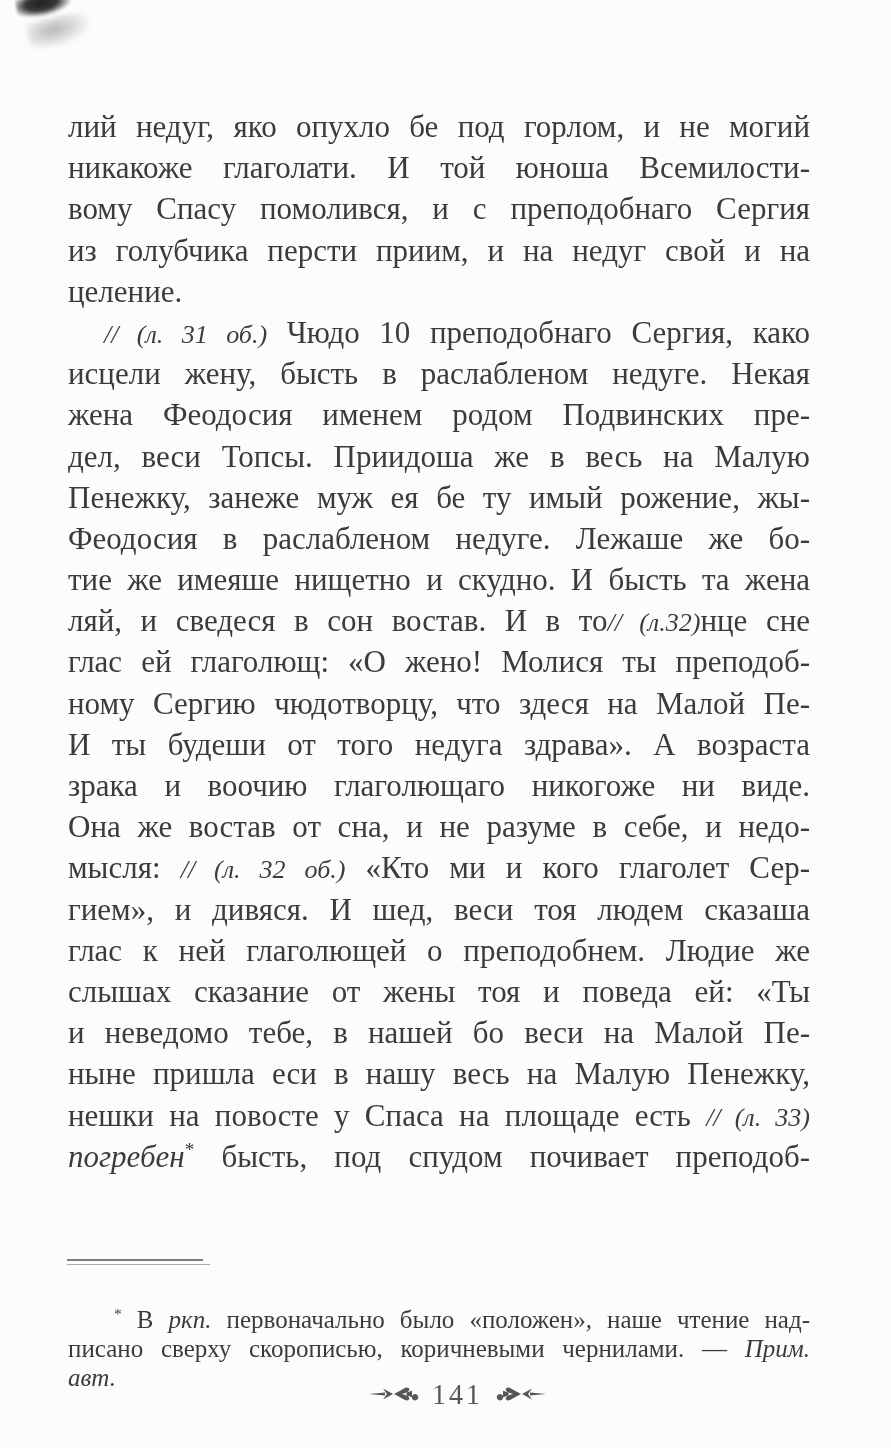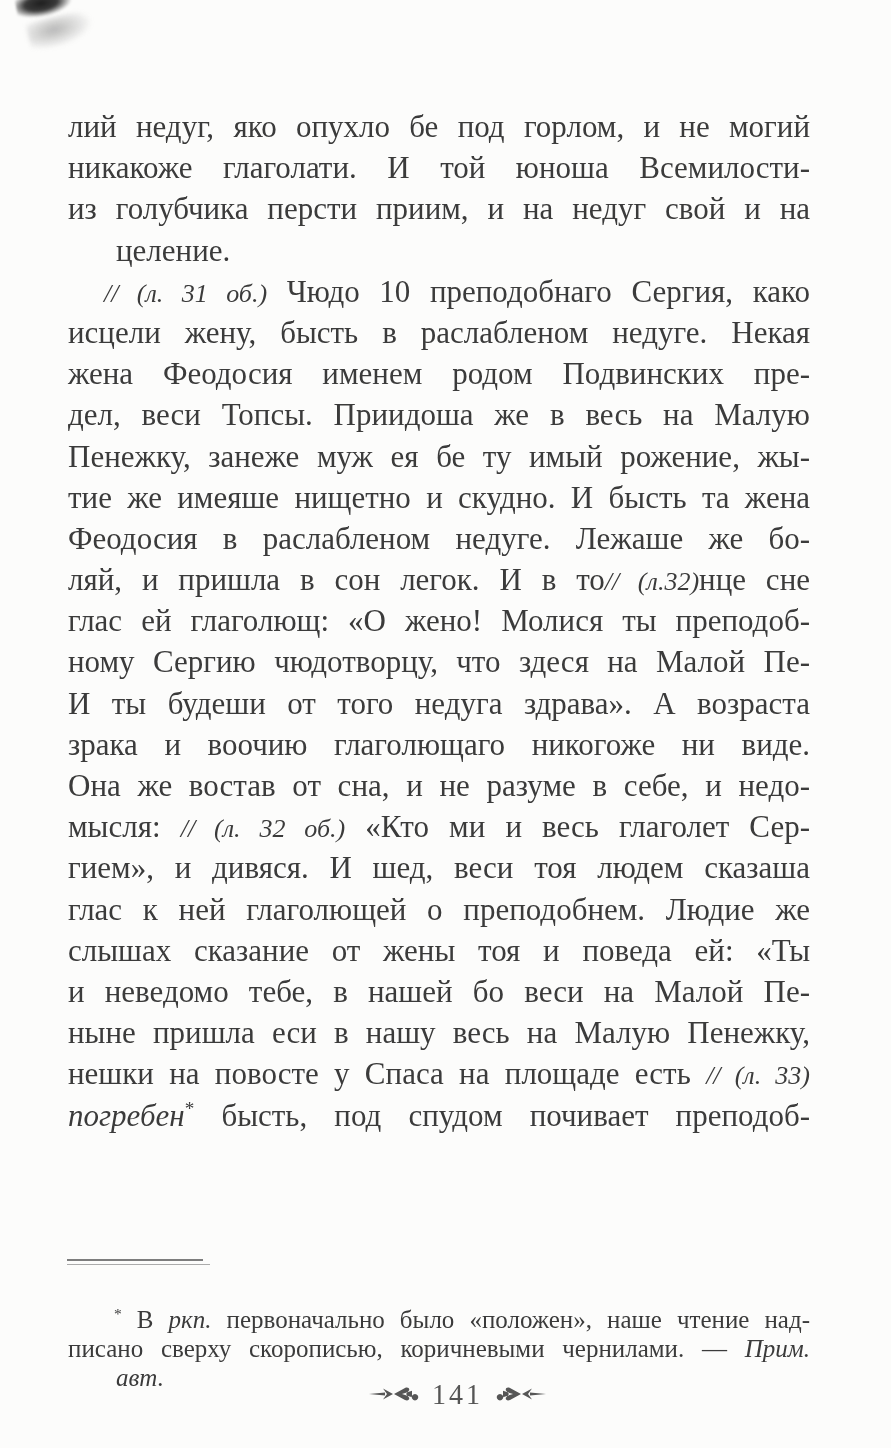--- a/index.html
+++ b/index.html
@@ -26,21 +26,21 @@
   .textblock {
     position: absolute; left: 68px; top: 106px; width: 742px;
     font-size: 31px; line-height: 41.2px;
   }
   .line {
     height: 41.2px;
     text-align: justify;
     text-align-last: justify;
     white-space: nowrap;
   }
-  .line.last { text-align-last: left; margin-left: 48px; }
+  .line.last { text-align-last: left; }
   .line.indent { text-indent: 36px; }
   .footnote .line.indent { text-indent: 46px; }
   .it { font-style: italic; }
   .ref { font-style: italic; font-size: 0.84em; }
   .sup { vertical-align: super; font-size: 0.62em; line-height: 0; }
   .fn-rule { position: absolute; background: #7d7d7d; }
   .fn-rule.r1 { left: 67px; top: 1259px; width: 136px; height: 2px; }
   .fn-rule.r2 { left: 67px; top: 1264px; width: 143px; height: 1px; background: #ababab; }
   .footnote {
     position: absolute; left: 68px; top: 1305px; width: 742px;
@@ -63,36 +63,37 @@
 <body>
 
 <div class="page">
 
   <div class="smudge s1"></div>
   <div class="smudge s2"></div>
 
   <div class="textblock">
       <div class="line"><span class="">лий недуг, яко опухло бе под горлом, и не могий</span></div>
       <div class="line"><span class="">никакоже глаголати. И той юноша Всемилости-</span></div>
+      <div class="line"><span class="">вому Спасу помолився, и с преподобнаго Сергия</span></div>
       <div class="line"><span class="">из голубчика персти приим, и на недуг свой и на</span></div>
       <div class="line last"><span class="">целение.</span></div>
       <div class="line indent"><span class="ref ">// (л. 31 об.)</span><span class=""> Чюдо 10 преподобнаго Сергия, како</span></div>
       <div class="line"><span class="">исцели жену, бысть в раслабленом недуге. Некая</span></div>
       <div class="line"><span class="">жена Феодосия именем родом Подвинских пре-</span></div>
       <div class="line"><span class="">дел, веси Топсы. Приидоша же в весь на Малую</span></div>
       <div class="line"><span class="">Пенежку, занеже муж ея бе ту имый рожение, жы-</span></div>
+      <div class="line"><span class="">Феодосия в раслабленом недуге. Лежаше же бо-</span></div>
       <div class="line"><span class="">тие же имеяше нищетно и скудно. И бысть та жена</span></div>
-      <div class="line"><span class="">Феодосия в раслабленом недуге. Лежаше же бо-</span></div>
-      <div class="line"><span class="">ляй, и пришла в сон легок. И в то</span><span class="ref ">// (л.32)</span><span class="">нце сне</span></div>
+      <div class="line"><span class="">ляй, и сведеся в сон востав. И в то</span><span class="ref ">// (л.32)</span><span class="">нце сне</span></div>
       <div class="line"><span class="">глас ей глаголющ: «О жено! Молися ты преподоб-</span></div>
       <div class="line"><span class="">ному Сергию чюдотворцу, что здеся на Малой Пе-</span></div>
       <div class="line"><span class="">И ты будеши от того недуга здрава». А возраста</span></div>
       <div class="line"><span class="">зрака и воочию глаголющаго никогоже ни виде.</span></div>
       <div class="line"><span class="">Она же востав от сна, и не разуме в себе, и недо-</span></div>
-      <div class="line"><span class="">мысля: </span><span class="ref ">// (л. 32 об.)</span><span class=""> «Кто ми и весь глаголет Сер-</span></div>
+      <div class="line"><span class="">мысля: </span><span class="ref ">// (л. 32 об.)</span><span class=""> «Кто ми и кого глаголет Сер-</span></div>
       <div class="line"><span class="">гием», и дивяся. И шед, веси тоя людем сказаша</span></div>
       <div class="line"><span class="">глас к ней глаголющей о преподобнем. Людие же</span></div>
       <div class="line"><span class="">слышах сказание от жены тоя и поведа ей: «Ты</span></div>
       <div class="line"><span class="">и неведомо тебе, в нашей бо веси на Малой Пе-</span></div>
       <div class="line"><span class="">ныне пришла еси в нашу весь на Малую Пенежку,</span></div>
       <div class="line"><span class="">нешки на повосте у Спаса на площаде есть </span><span class="ref ">// (л. 33)</span></div>
       <div class="line"><span class="it ">погребен</span><span class="sup">*</span><span class=""> бысть, под спудом почивает преподоб-</span></div>
     </div>
 
   <div class="fn-rule r1"></div>

